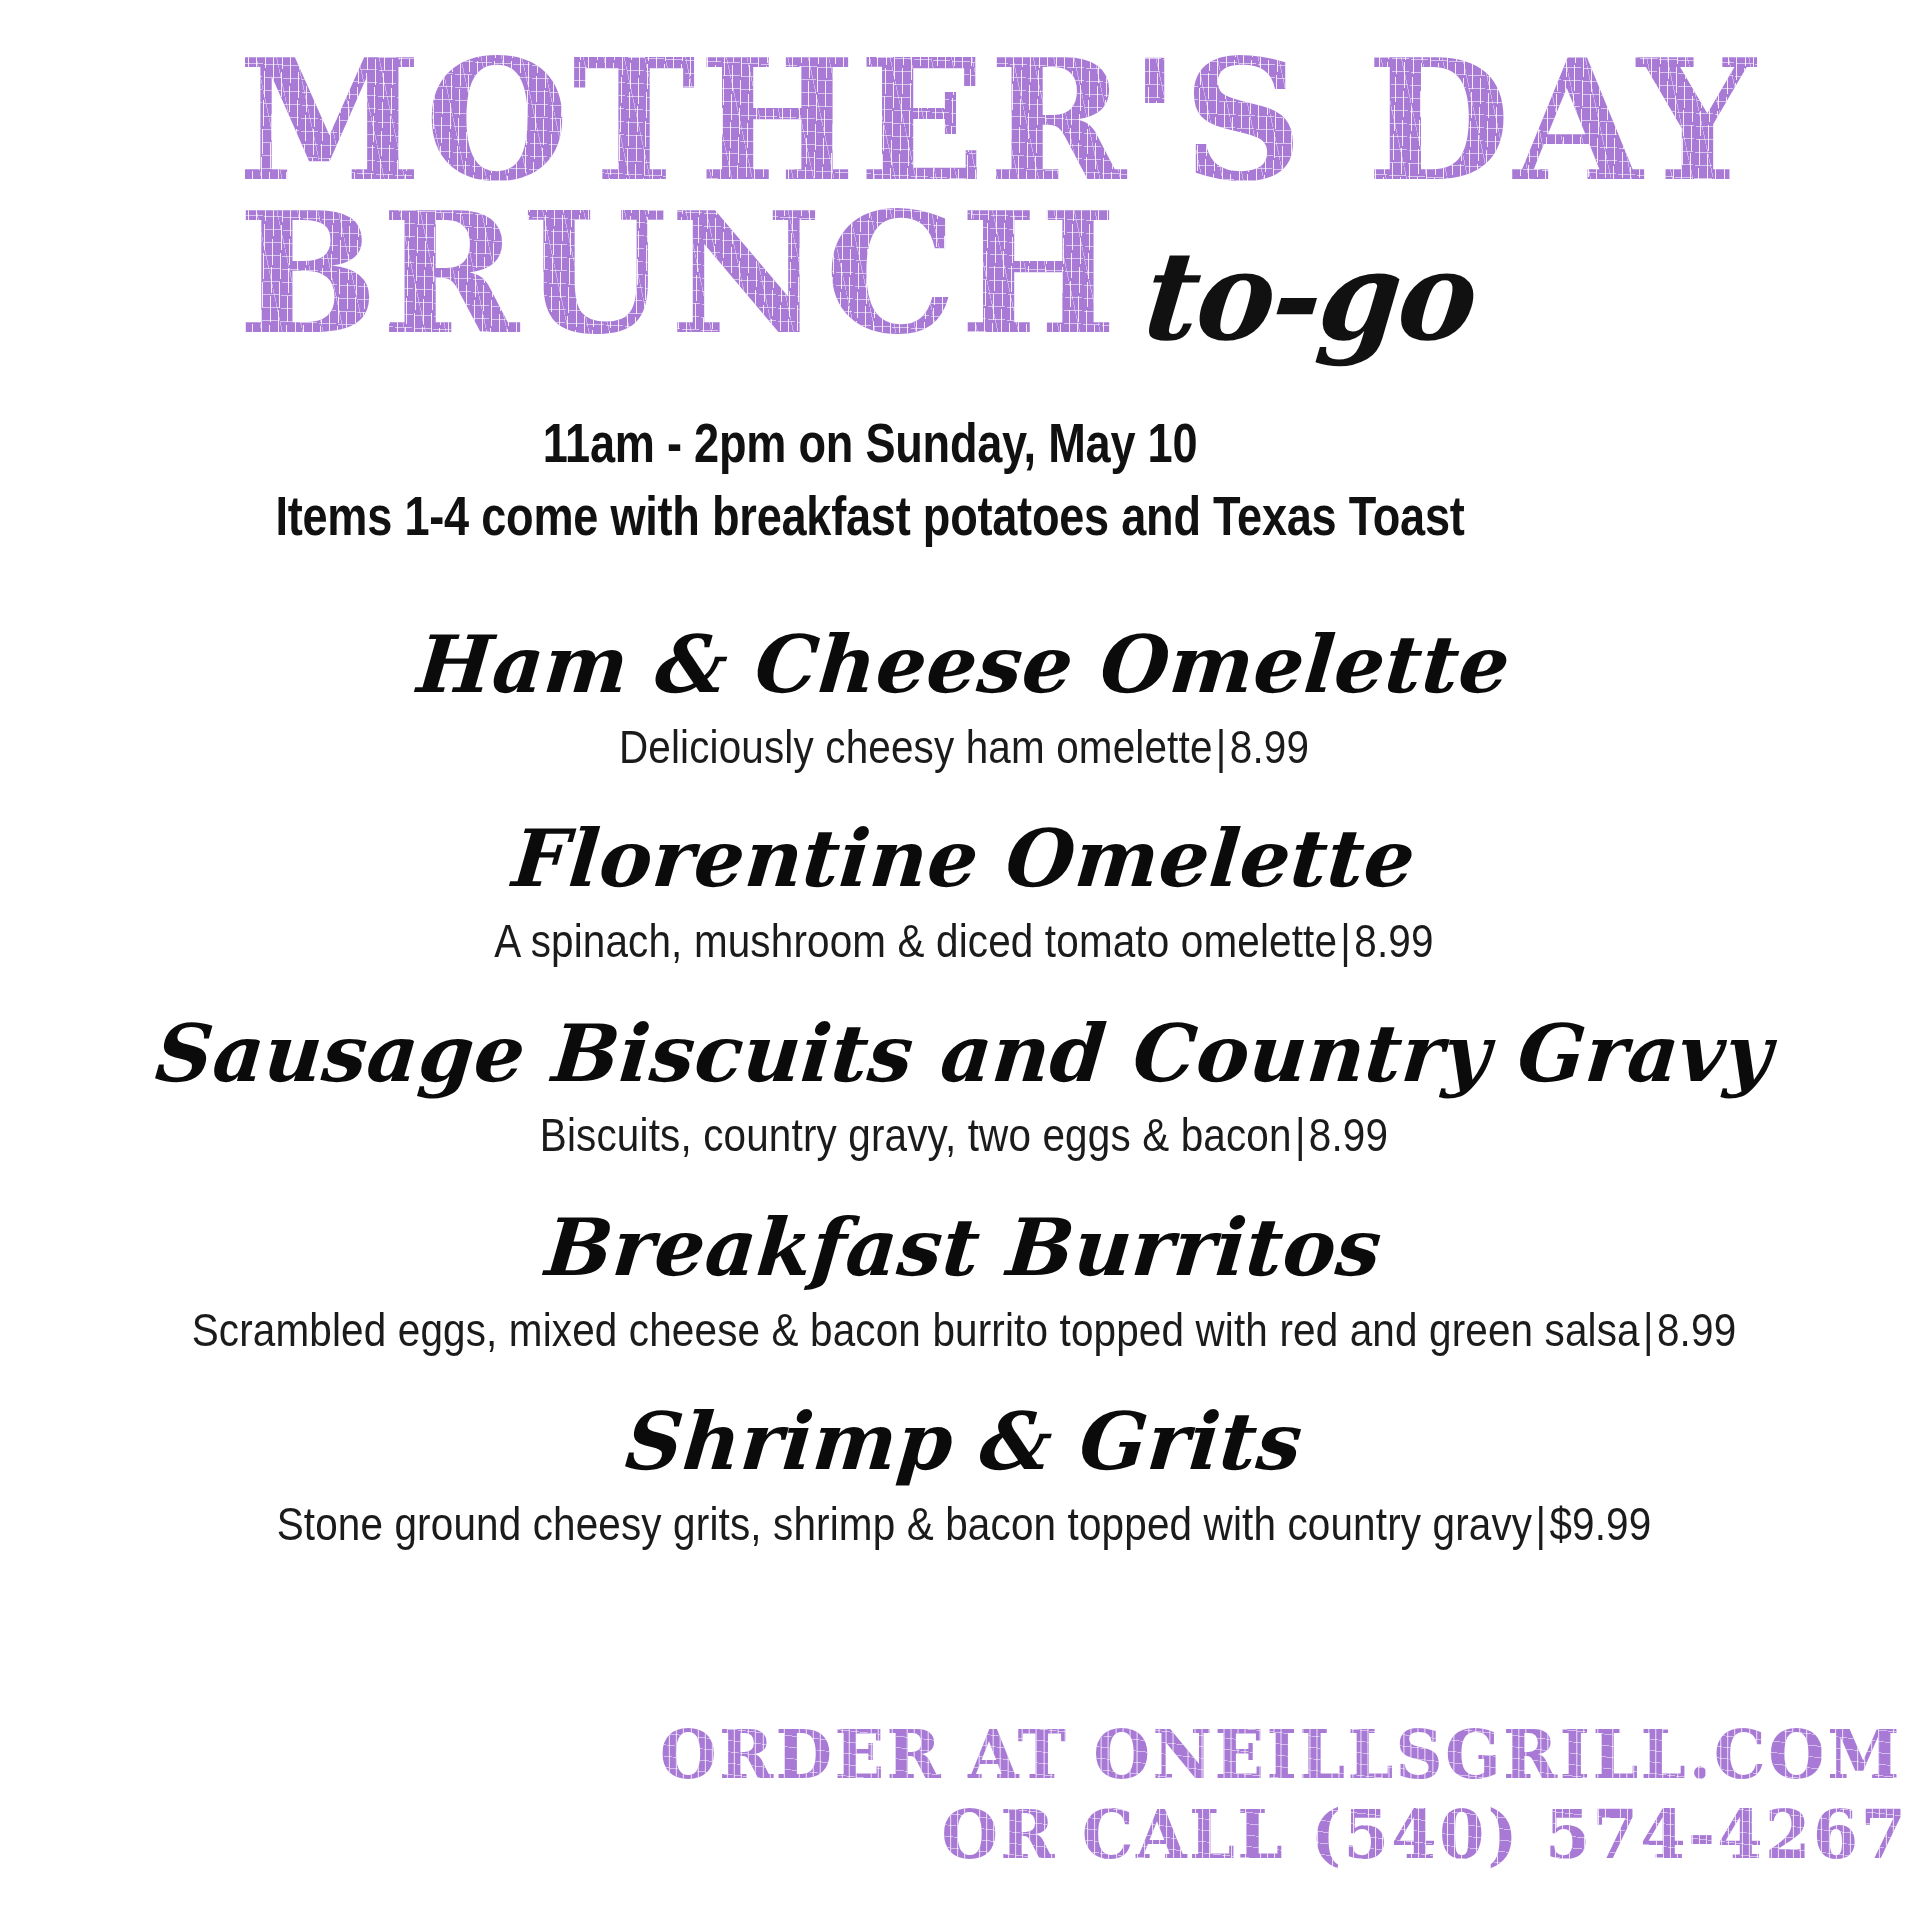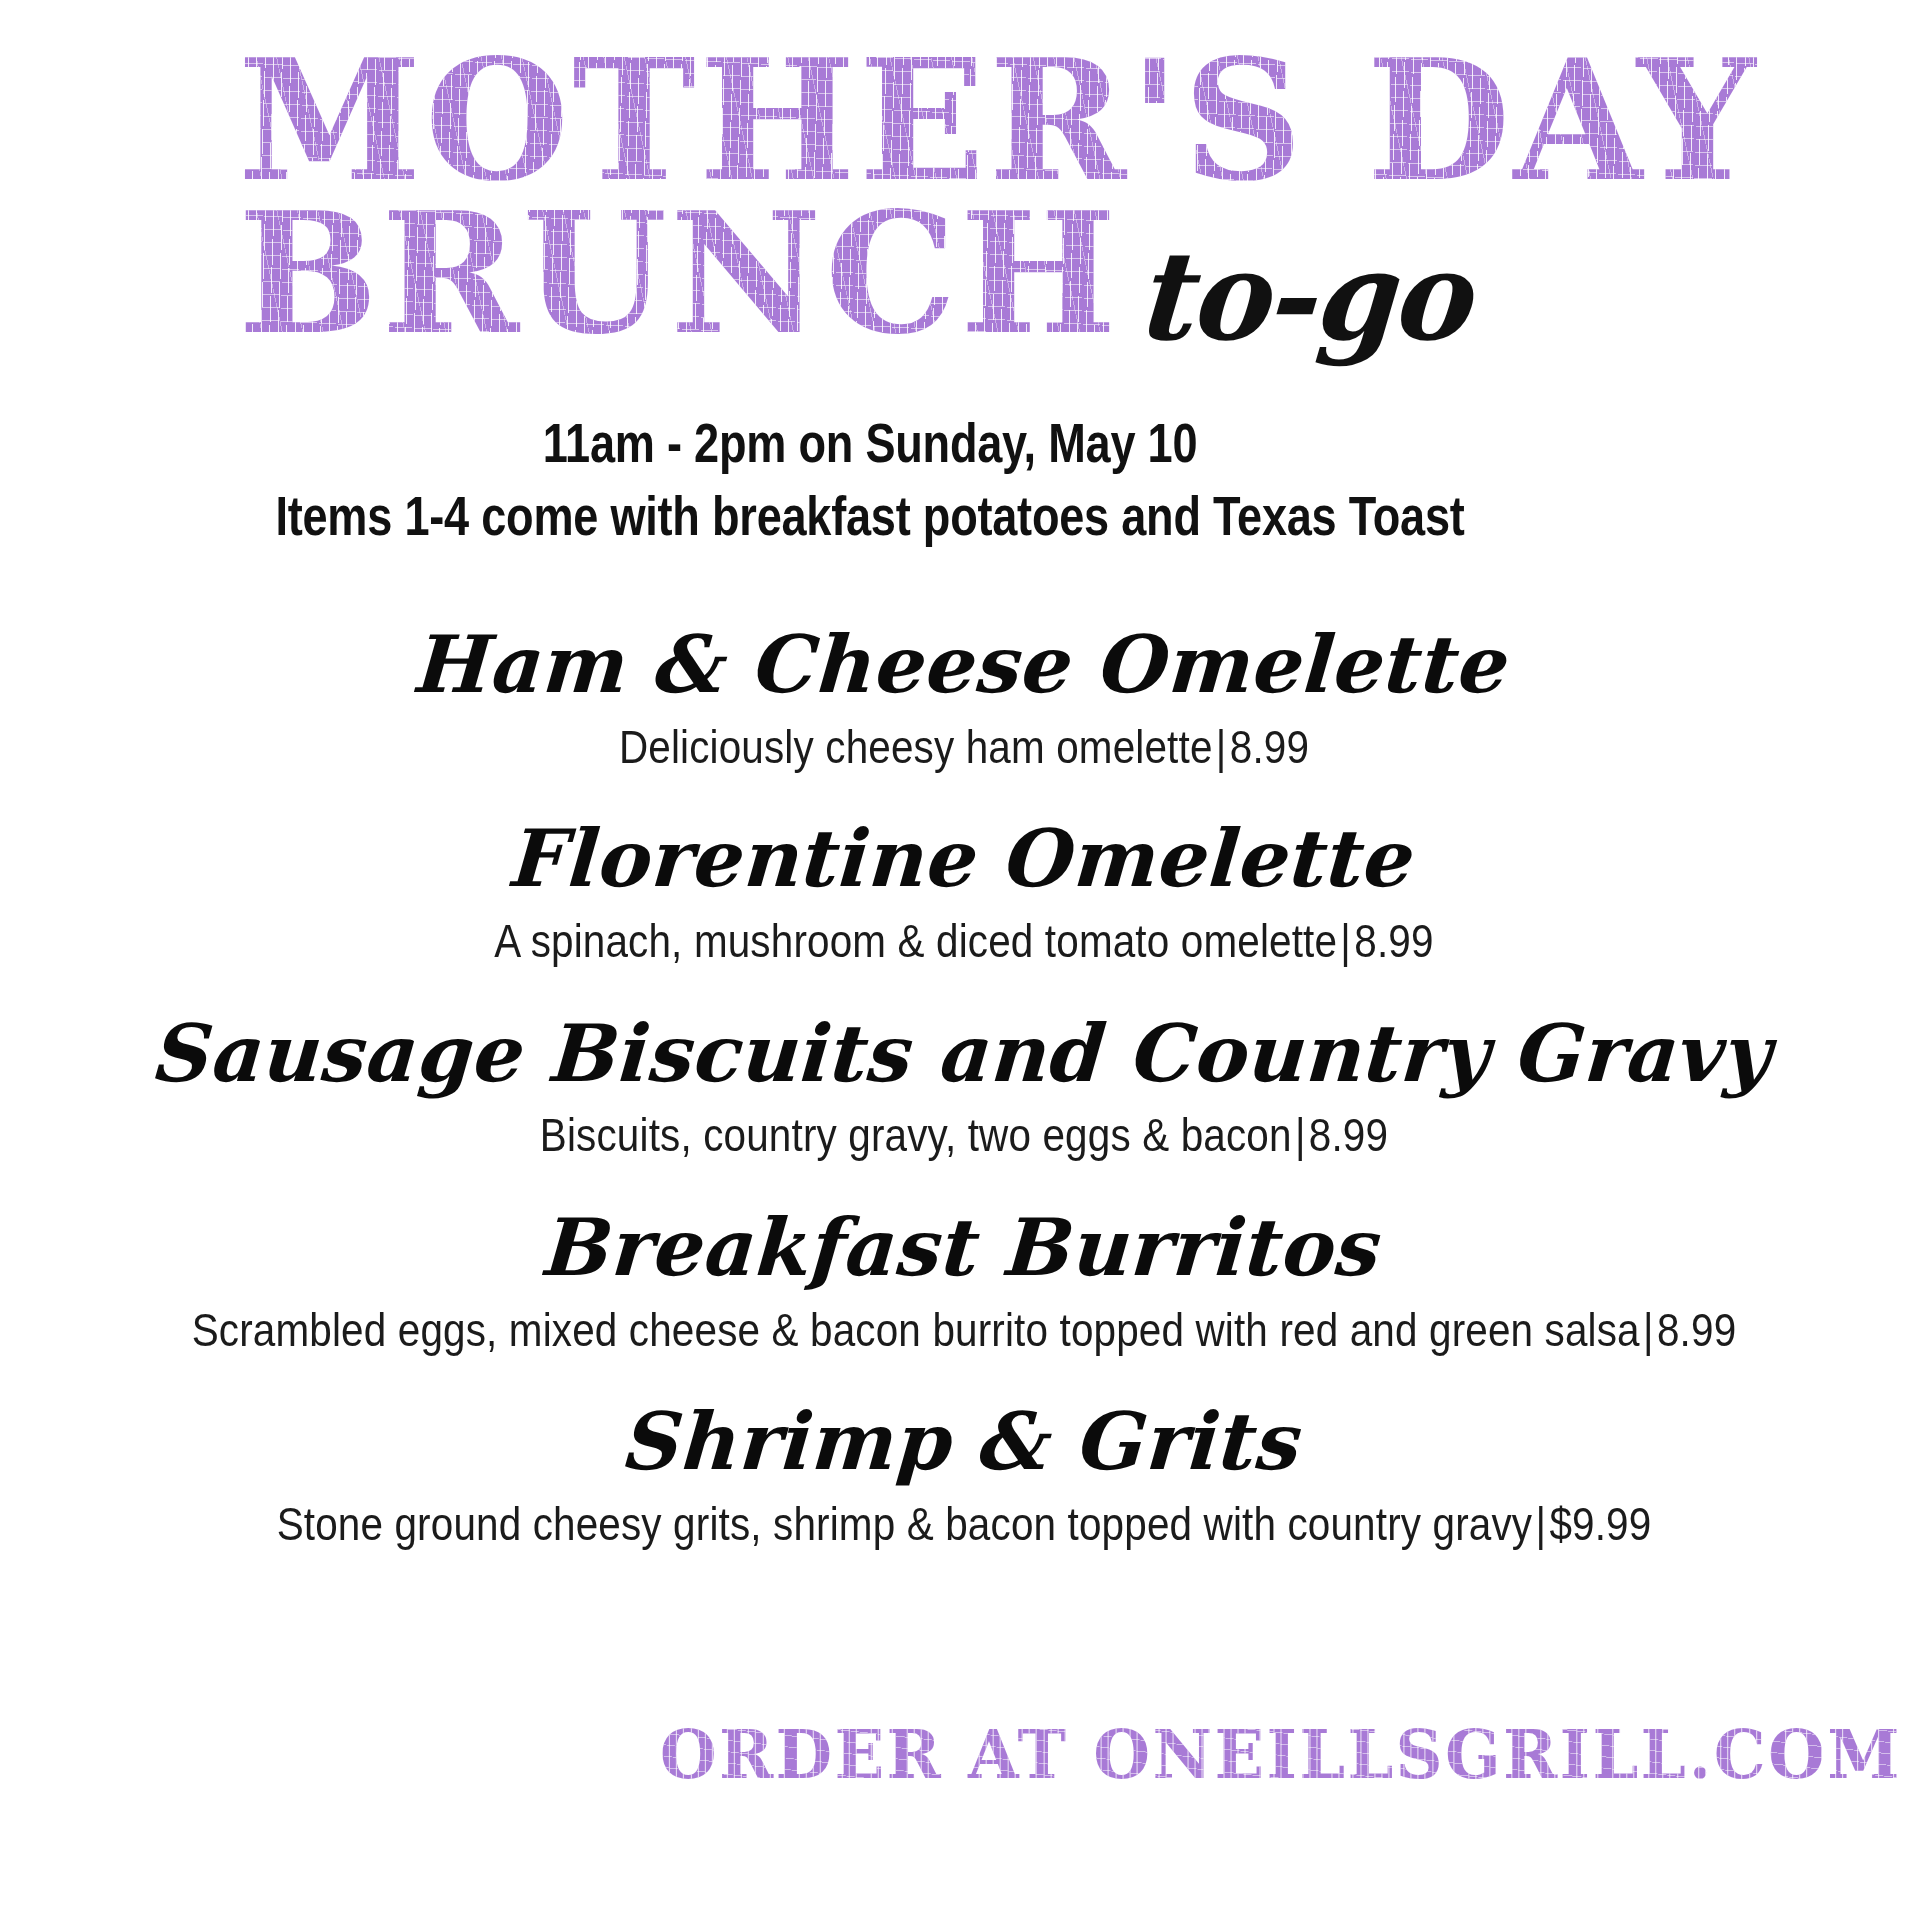--- a/index.html
+++ b/index.html
@@ -225,16 +225,17 @@
 
     <div class="menu-item">
       <div class="dish-name">Shrimp &amp; Grits</div>
       <div class="dish-desc" style="transform: scaleX(0.86);"><span>Stone ground cheesy grits, shrimp &amp; bacon topped with country gravy</span><span class="sep">|</span><span>$9.99</span></div>
     </div>
 
   </div>
 
   <div class="footer">
     <div><span class="footer-line">ORDER AT ONEILLSGRILL.COM</span></div>
+    <div><span class="footer-line">OR CALL (540) 574-4267</span></div>
   </div>
 
 </div>
 
 
 </body></html>

